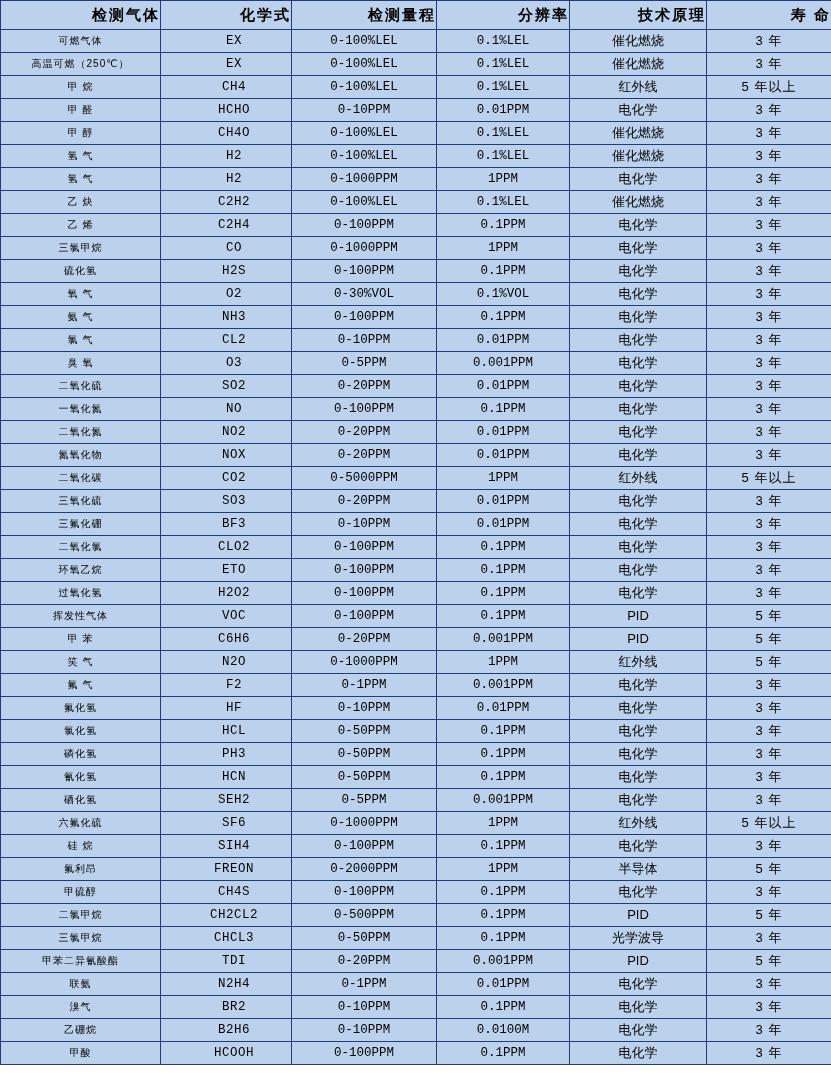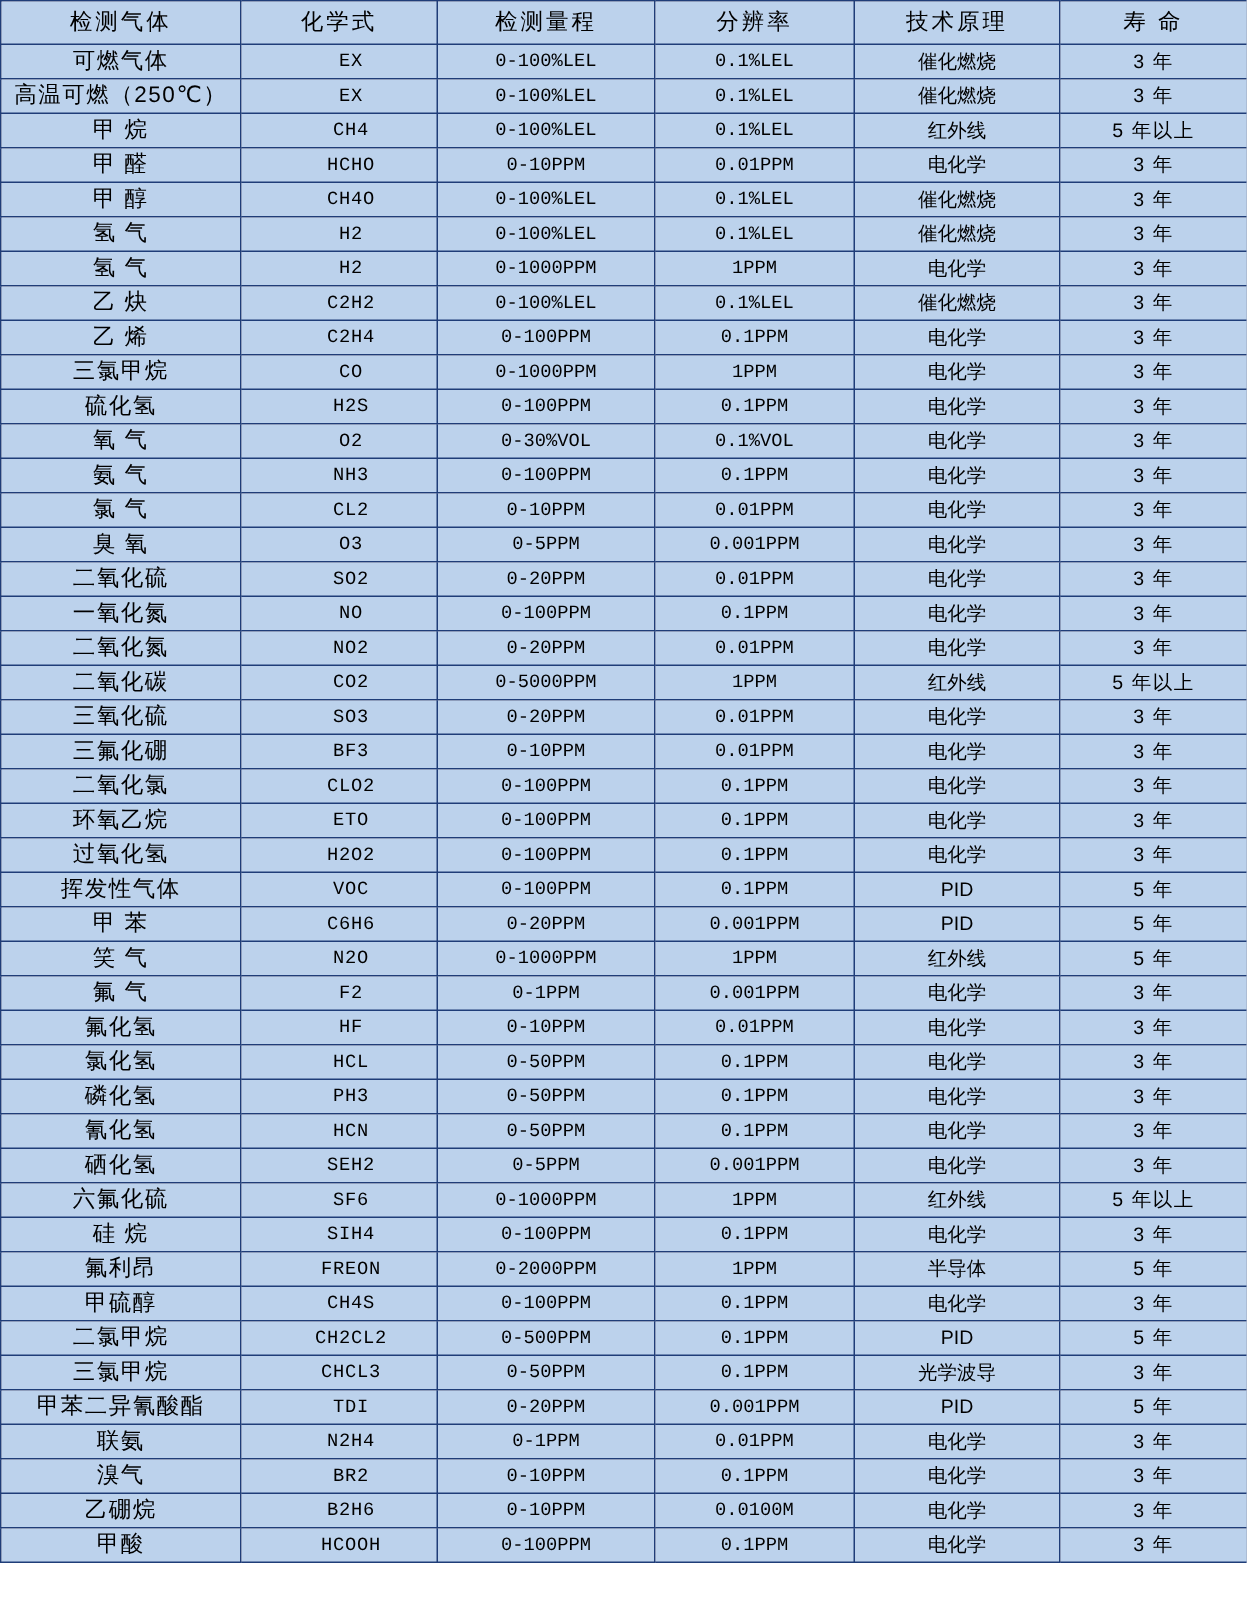--- a/index.html
+++ b/index.html
@@ -31,30 +31,31 @@
     color: #000000;
     background: #bcd2ec;
     padding: 0;
     height: 22px;
     line-height: 22px;
     overflow: hidden;
     white-space: nowrap;
   }
   table.gas-table thead th {
     font-size: 15px;
-    font-weight: normal;
+    font-weight: bold;
     height: 28px;
     line-height: 28px;
     letter-spacing: 2px;
+    text-align: right;
   }
   table.gas-table tbody td {
     font-size: 13px;
   }
   table.gas-table tbody td.name {
-    font-size: 15px;
+    font-size: 10px;
     letter-spacing: 1px;
   }
   table.gas-table tbody td.formula {
     font-family: "Liberation Mono", "DejaVu Sans Mono", monospace;
     font-size: 12.5px;
     letter-spacing: 0.5px;
     padding-left: 16px;
   }
   table.gas-table tbody td.range,
   table.gas-table tbody td.resolution {
@@ -226,20 +227,28 @@
       </tr>
       <tr>
         <td class="name">二氧化氮</td>
         <td class="formula">NO2</td>
         <td class="range">0-20PPM</td>
         <td class="resolution">0.01PPM</td>
         <td class="principle">电化学</td>
         <td class="life">3 年</td>
       </tr>
       <tr>
+        <td class="name">氮氧化物</td>
+        <td class="formula">NOX</td>
+        <td class="range">0-20PPM</td>
+        <td class="resolution">0.01PPM</td>
+        <td class="principle">电化学</td>
+        <td class="life">3 年</td>
+      </tr>
+      <tr>
         <td class="name">二氧化碳</td>
         <td class="formula">CO2</td>
         <td class="range">0-5000PPM</td>
         <td class="resolution">1PPM</td>
         <td class="principle">红外线</td>
         <td class="life">5 年以上</td>
       </tr>
       <tr>
         <td class="name">三氧化硫</td>
         <td class="formula">SO3</td>

